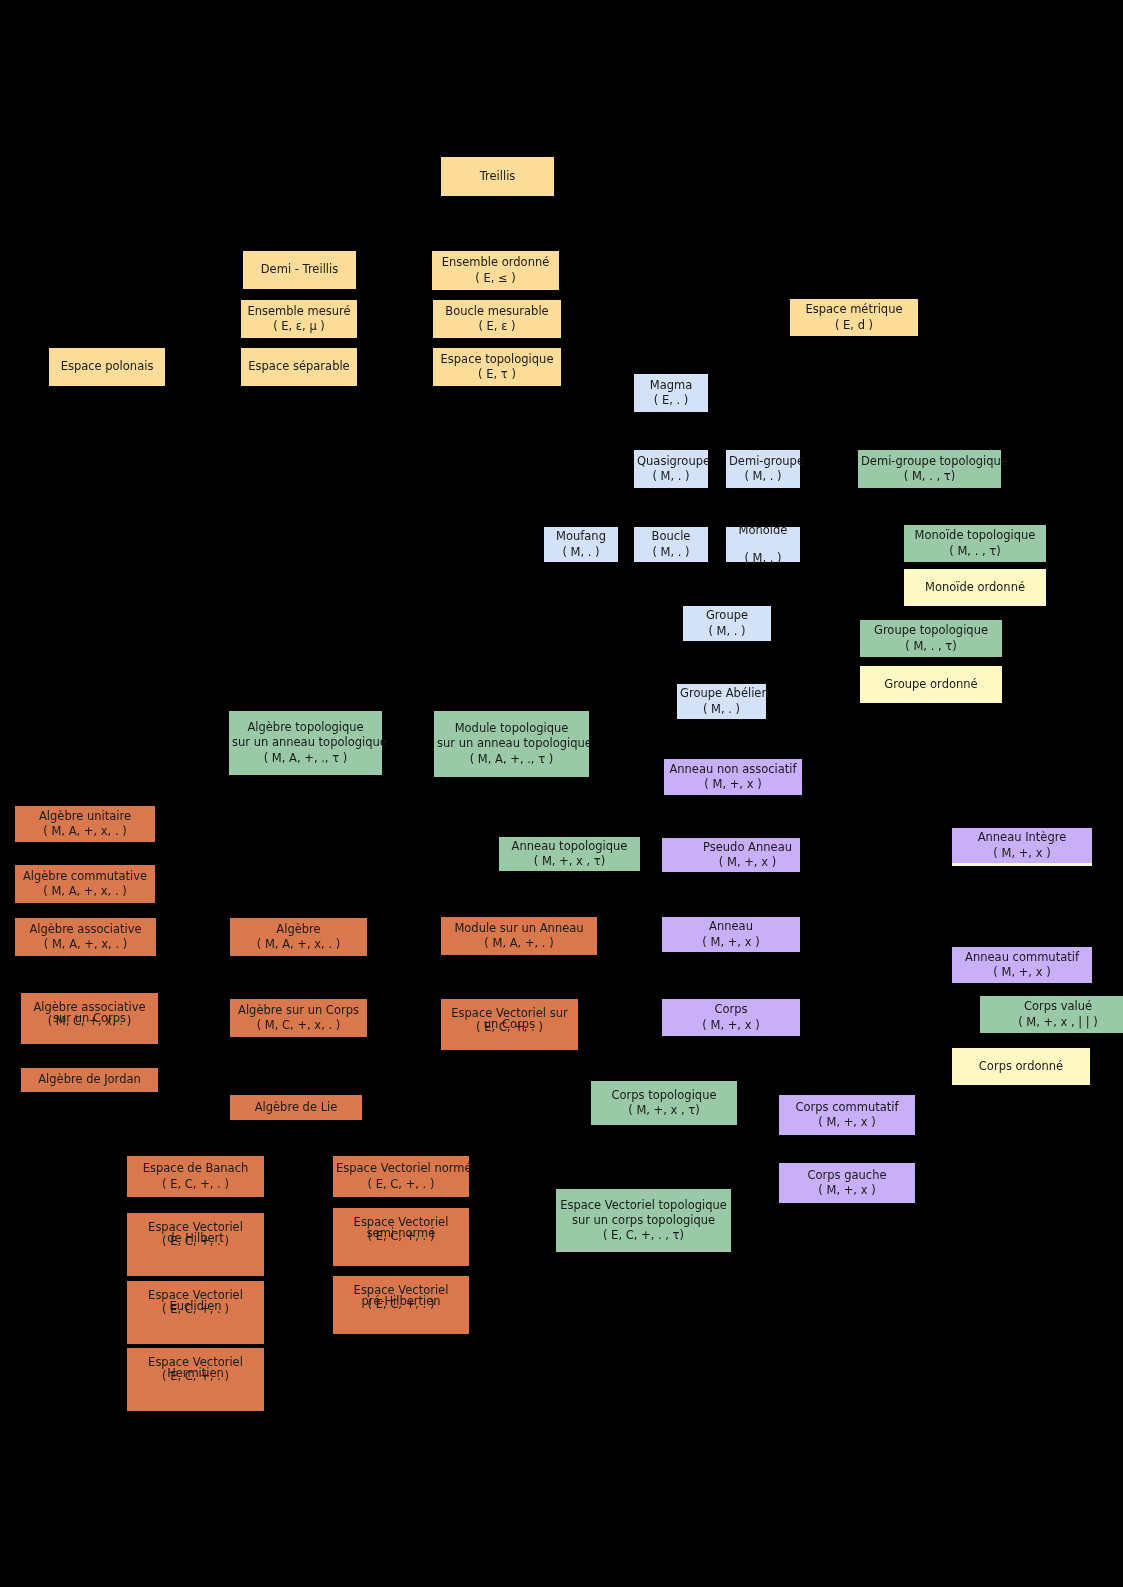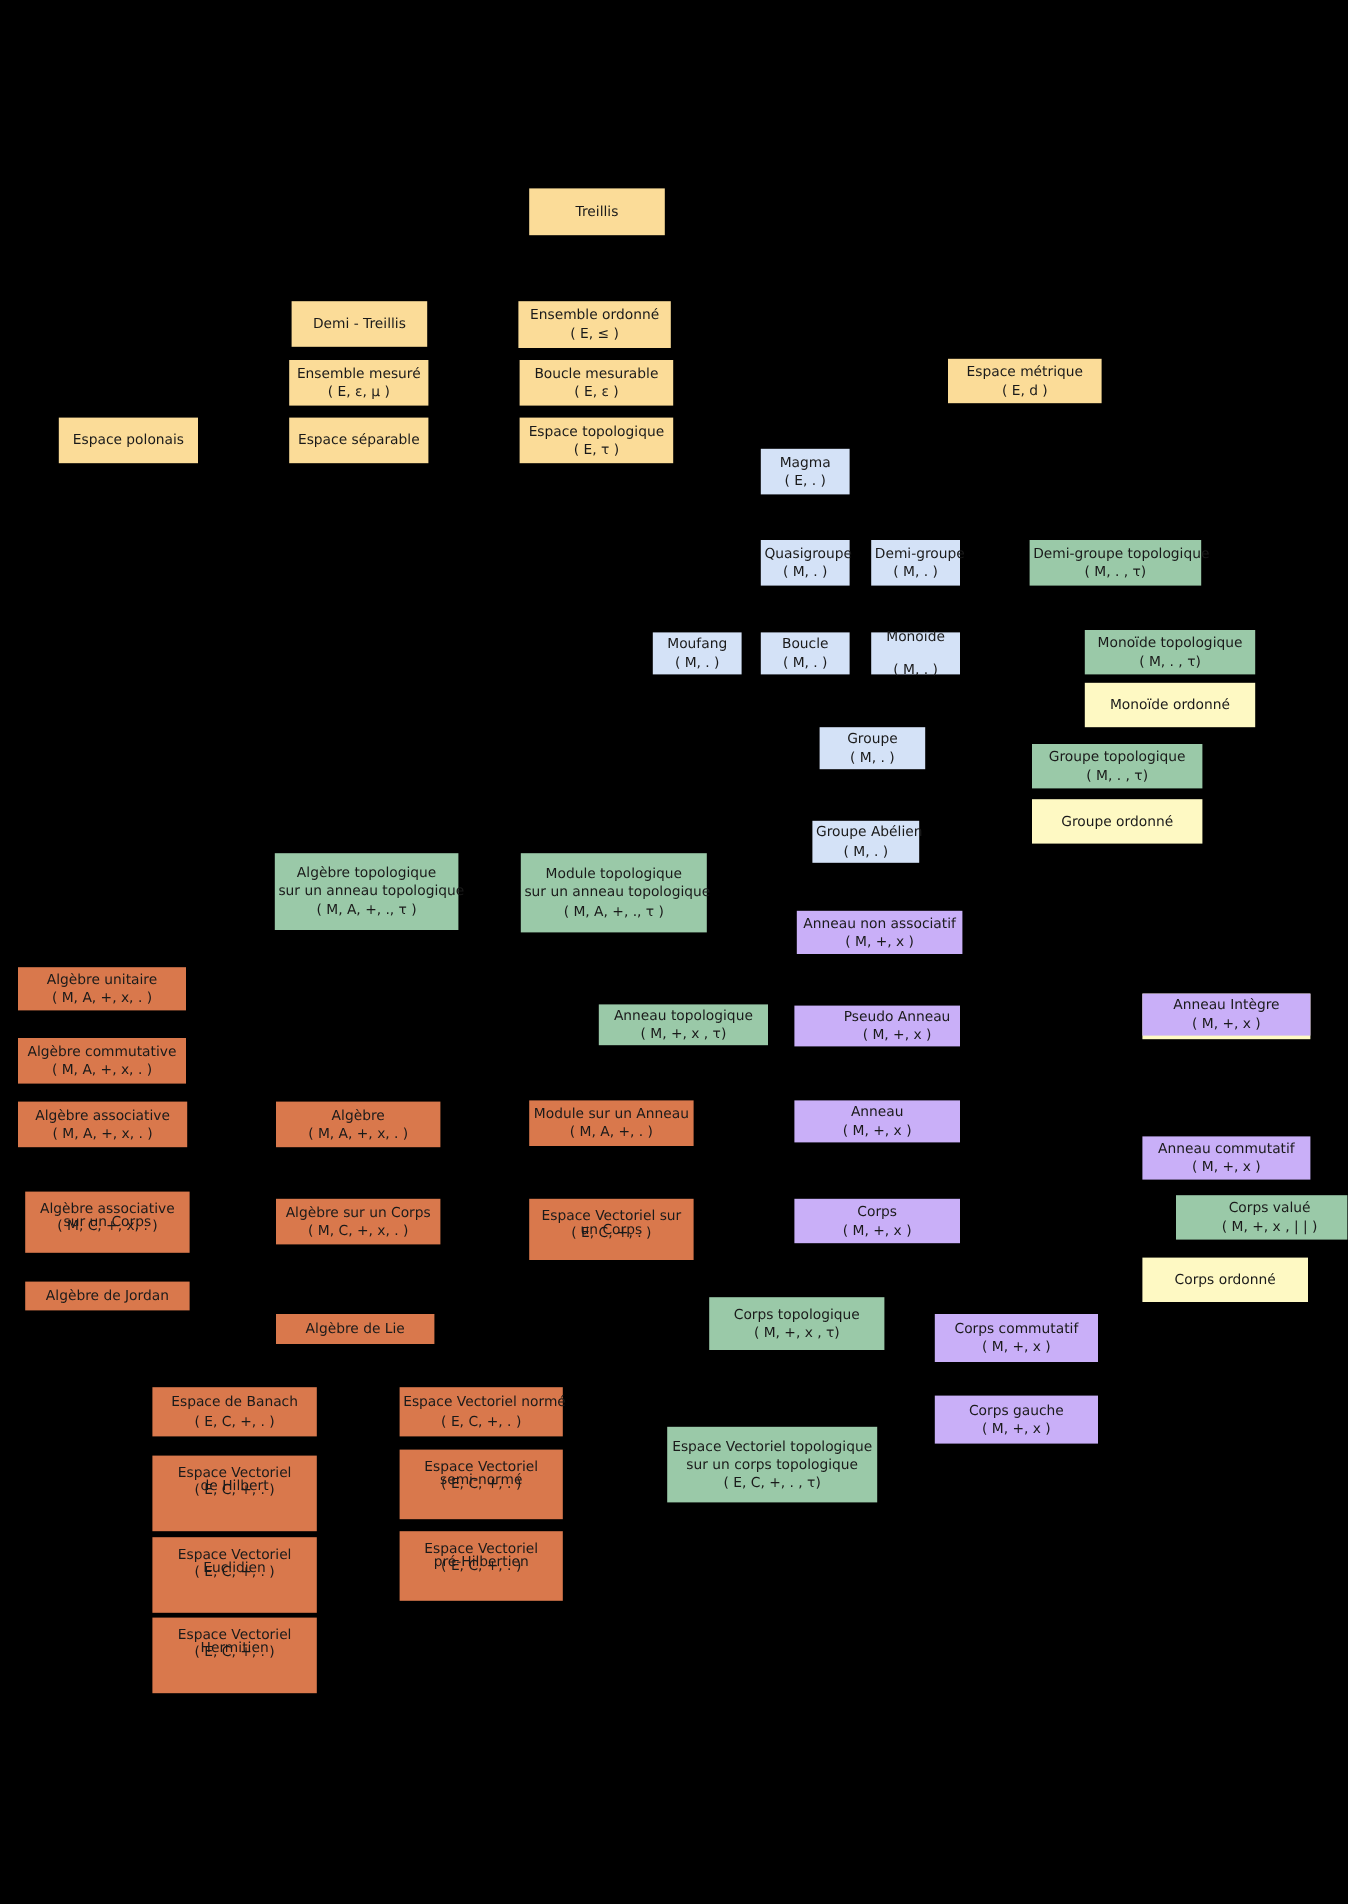--- a/index.html
+++ b/index.html
@@ -175,21 +175,21 @@
       <span class="ln">( M, +, x )</span>
     </div>
     <div class="node c-orange" style="left: 15px; top: 918px; width: 141px; height: 38px;">
       <span class="ln">Algèbre associative</span>
       <span class="ln">( M, A, +, x, . )</span>
     </div>
     <div class="node c-orange" style="left: 230px; top: 918px; width: 137px; height: 38px;">
       <span class="ln">Algèbre</span>
       <span class="ln">( M, A, +, x, . )</span>
     </div>
-    <div class="node c-orange" style="left: 441px; top: 917px; width: 137px; height: 38px;">
+    <div class="node c-orange" style="left: 441px; top: 917px; width: 156px; height: 38px;">
       <span class="ln">Module sur un Anneau</span>
       <span class="ln">( M, A, +, . )</span>
     </div>
     <div class="node c-purple" style="left: 662px; top: 917px; width: 138px; height: 35px;">
       <span class="ln">Anneau</span>
       <span class="ln">( M, +, x )</span>
     </div>
     <div class="node c-purple" style="left: 952px; top: 947px; width: 140px; height: 36px;">
       <span class="ln">Anneau commutatif</span>
       <span class="ln">( M, +, x )</span>

